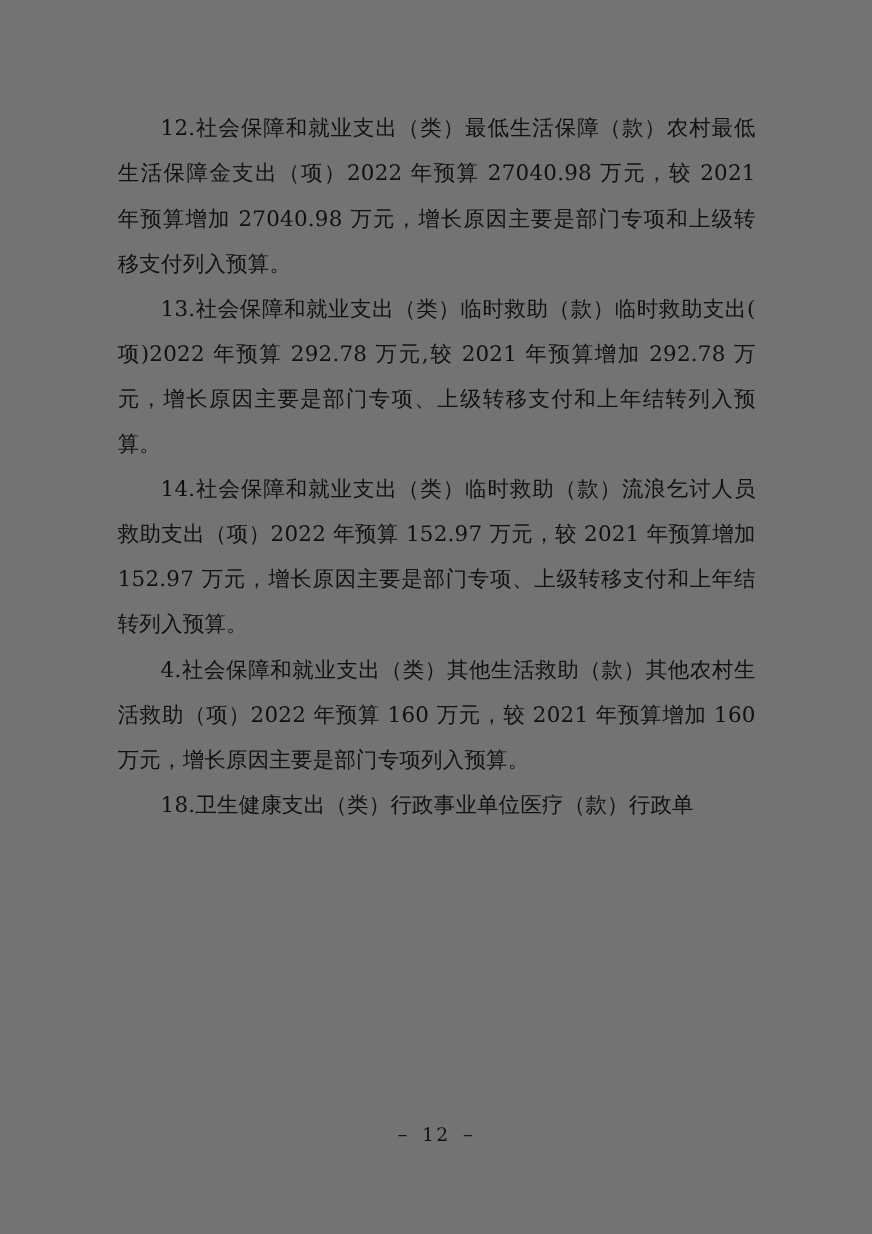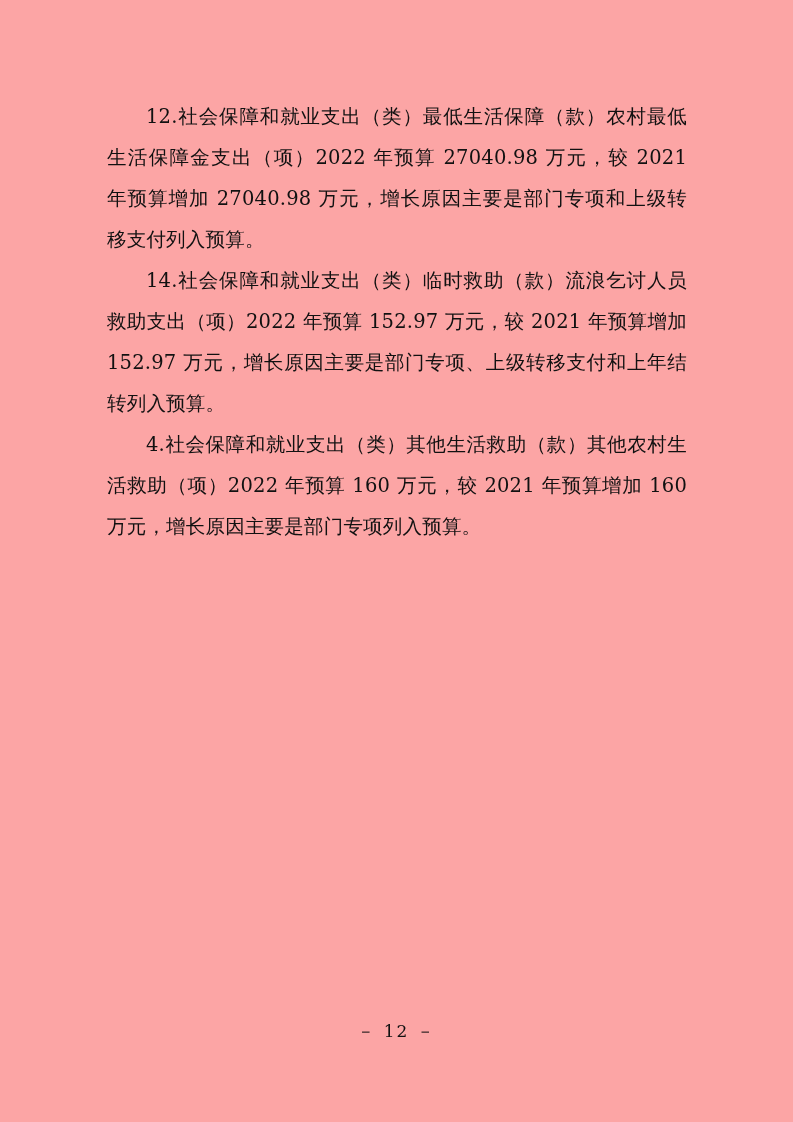--- a/index.html
+++ b/index.html
@@ -4,21 +4,21 @@
 <style>
   html, body {
     margin: 0;
     padding: 0;
     background: #ffffff;
   }
   .page {
     width: 793px;
     height: 1122px;
     position: relative;
-    background: #fca5a5;
+    background: #737373;
     box-sizing: border-box;
     overflow: hidden;
     font-family: "DejaVu Serif", "Liberation Serif", serif;
     color: #111111;
     padding-left: 12px;
   }
   .content {
     position: absolute;
     left: 107px;
     top: 96px;
@@ -44,17 +44,19 @@
     color: #111111;
     letter-spacing: 2px;
   }
 </style>
 </head>
 <body>
 
 <div class="page">
   <div class="content">
     <p class="para">12.社会保障和就业支出（类）最低生活保障（款）农村最低生活保障金支出（项）2022 年预算 27040.98 万元，较 2021 年预算增加 27040.98 万元，增长原因主要是部门专项和上级转移支付列入预算。</p>
+    <p class="para">13.社会保障和就业支出（类）临时救助（款）临时救助支出( 项)2022 年预算 292.78 万元,较 2021 年预算增加 292.78 万元，增长原因主要是部门专项、上级转移支付和上年结转列入预算。</p>
     <p class="para">14.社会保障和就业支出（类）临时救助（款）流浪乞讨人员救助支出（项）2022 年预算 152.97 万元，较 2021 年预算增加 152.97 万元，增长原因主要是部门专项、上级转移支付和上年结转列入预算。</p>
     <p class="para">4.社会保障和就业支出（类）其他生活救助（款）其他农村生活救助（项）2022 年预算 160 万元，较 2021 年预算增加 160 万元，增长原因主要是部门专项列入预算。</p>
+    <p class="para">18.卫生健康支出（类）行政事业单位医疗（款）行政单</p>
   </div>
   <div class="footer">－ 12 －</div>
 </div>
 
 </body></html>

